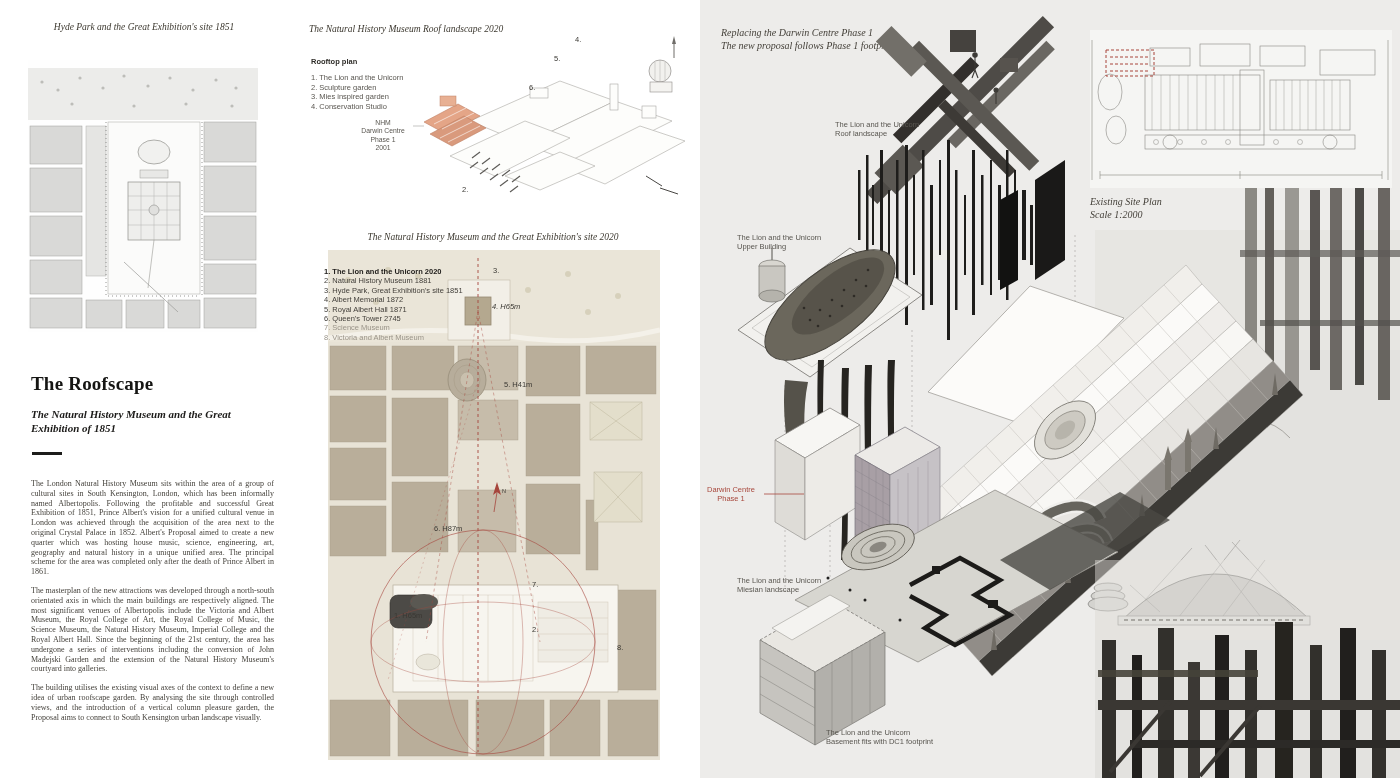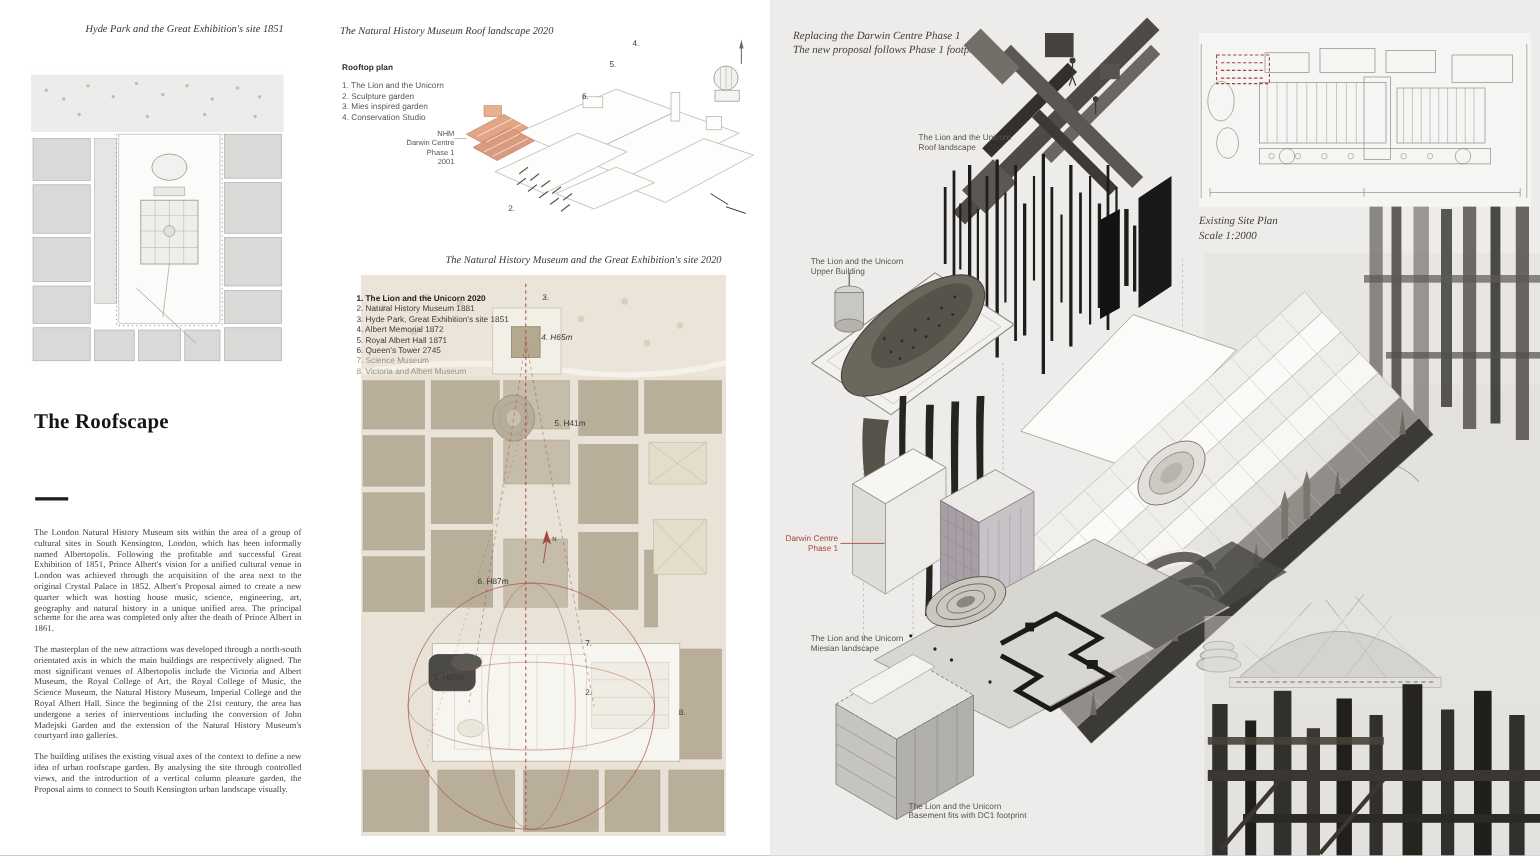--- a/index.html
+++ b/index.html
@@ -12,21 +12,21 @@
   .subtitle{font:bold italic 11px/13.5px "Liberation Serif",serif;color:#1c1b19;}
   .divider{background:#1d1d1b;}
   .body-col p{font:8px/9.8px "Liberation Serif",serif;color:#45423c;margin:0 0 9px;text-align:justify;}
   .sans-label{font:7.5px/9px "Liberation Sans",sans-serif;color:#595650;}
   .sans-label-b{font:bold 7.5px/9px "Liberation Sans",sans-serif;color:#2f2d29;}
   .legend{font:7.5px/9.4px "Liberation Sans",sans-serif;color:#413e39;}
   .legend .b{font-weight:bold;color:#23211e;}
   .legend .muted{color:#9a9489;}
   .map-num{font:7.5px/8px "Liberation Sans",sans-serif;color:#3a3833;}
   .red-label{color:#a8483d;}
-  .right-align{text-align:right;}
+  .right-align{text-align:center;}
   .panel-bg{background:#edecea;}
 </style>
 </head>
 <body>
 
 <div id="page">
 
   <div class="abs panel-bg" style="left:700px;top:0;width:700px;height:778px;"></div>
 
   <div class="abs cap-serif right-align" style="left:30px;top:22px;width:228px;">Hyde Park and the Great Exhibition's site 1851</div>
@@ -82,20 +82,21 @@
     <g stroke="#7c7c78" stroke-width="0.8" stroke-dasharray="1,3">
       <line x1="78" y1="62" x2="78" y2="236"></line>
         <line x1="174" y1="62" x2="174" y2="236"></line>
       <line x1="80" y1="236" x2="172" y2="236"></line>
     </g>
     <line x1="96" y1="202" x2="150" y2="252" stroke="#9a9a96" stroke-width="0.7"></line>
     <line x1="126" y1="180" x2="120" y2="228" stroke="#9a9a96" stroke-width="0.6"></line>
   </svg>
 
   <div class="abs heading" style="left:31px;top:374px;">The Roofscape</div>
+  <div class="abs subtitle" style="left:31px;top:408px;width:225px;">The Natural History Museum and the Great Exhibition of 1851</div>
   <div class="abs divider" style="left:32px;top:452px;width:30px;height:3px;"></div>
 
   <div class="abs body-col" style="left:31px;top:479px;width:243px;">
     <p>The London Natural History Museum sits within the area of a group of cultural sites in South Kensington, London, which has been informally named Albertopolis.  Following the profitable and successful Great Exhibition of 1851, Prince Albert's vision for a unified cultural venue in London was achieved through the acquisition of the area next to the original Crystal Palace in 1852. Albert's Proposal aimed to create a new quarter which was hosting house music, science, engineering, art, geography and natural history in a unique unified area. The principal scheme for the area was completed only after the death of Prince Albert in 1861.</p>
     <p>The masterplan of the new attractions was developed through a north-south orientated axis in which the main buildings are respectively aligned. The most significant venues of Albertopolis include the Victoria and Albert Museum, the Royal College of Art, the Royal College of Music, the Science Museum, the Natural History Museum, Imperial College and the Royal Albert Hall. Since the beginning of the 21st century, the area has undergone a series of interventions including the conversion of John Madejski Garden and the extension of the Natural History Museum's courtyard into galleries.</p>
     <p>The building utilises the existing visual axes of the context to define a new idea of urban roofscape garden. By analysing the site through controlled views, and the introduction of a vertical column pleasure garden, the Proposal aims to connect to South Kensington urban landscape visually.</p>
   </div>
 
   <div class="abs cap-serif" style="left:309px;top:24px;">The Natural History Museum Roof landscape 2020</div>
   <div class="abs sans-label-b" style="left:311px;top:57px;">Rooftop plan</div>

